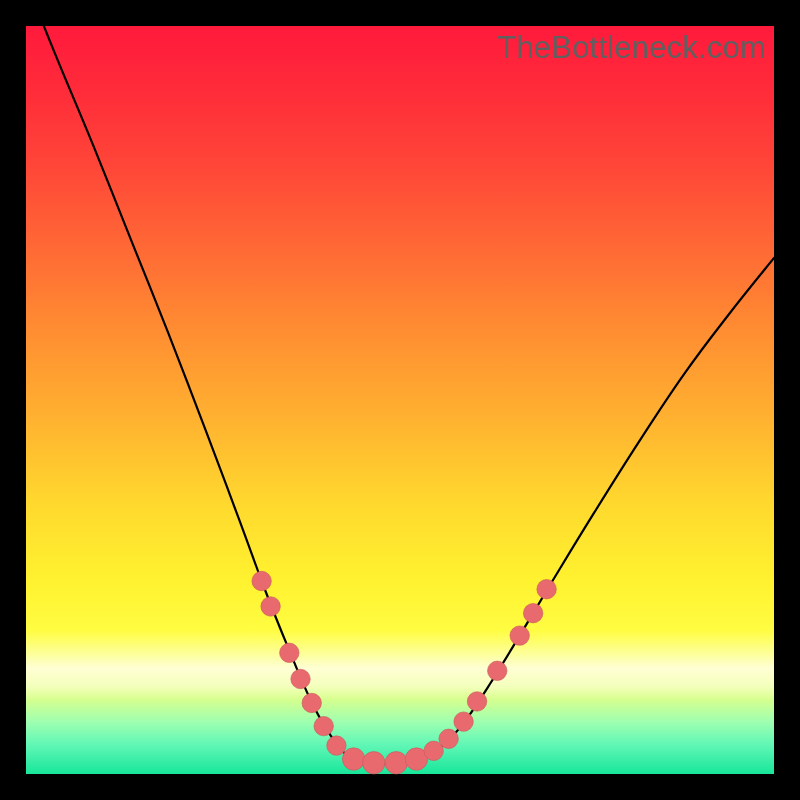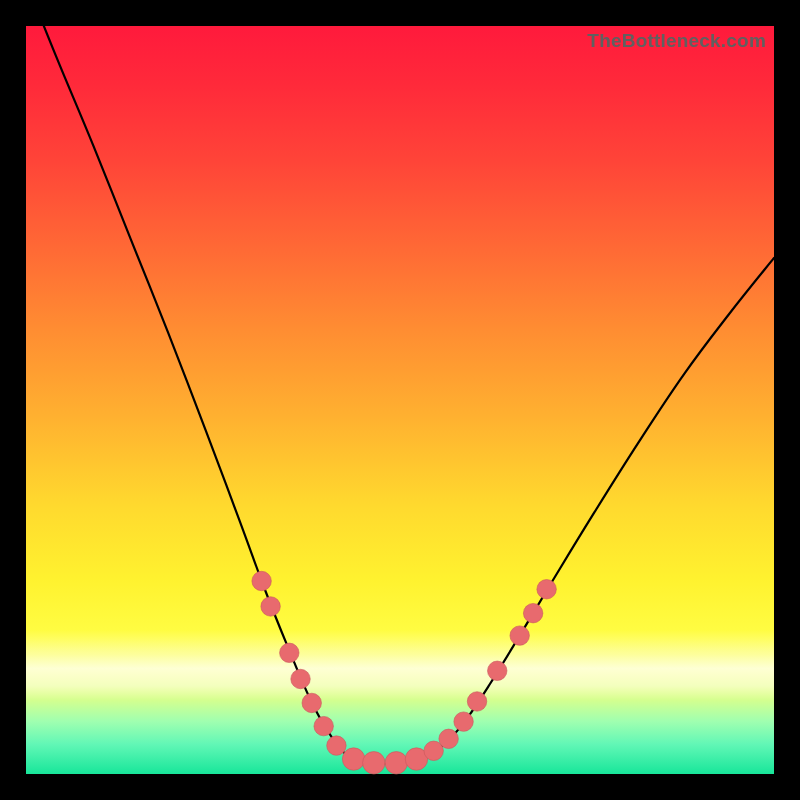--- a/index.html
+++ b/index.html
@@ -57,22 +57,22 @@
       rgba(255,255,240,0.55) 80%,
       rgba(255,255,230,0.0) 100%
     );
     pointer-events: none;
   }
   .watermark {
     position: absolute;
     top: 4px;
     right: 8px;
     color: #606060;
-    font-size: 19px;
-    font-weight: 700;
+    font-size: 31px;
+    font-weight: 400;
     letter-spacing: 0.2px;
     user-select: none;
   }
   svg.curve-layer {
     position: absolute;
     left: 0;
     top: 0;
     width: 748px;
     height: 748px;
     overflow: visible;

